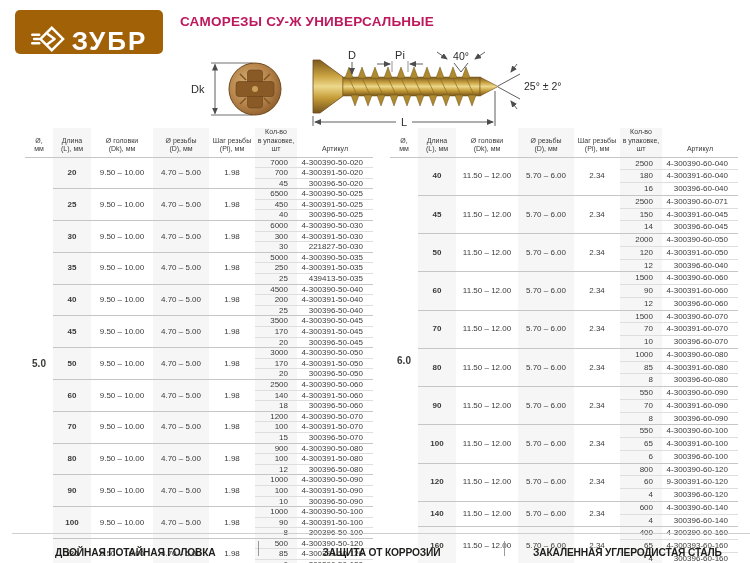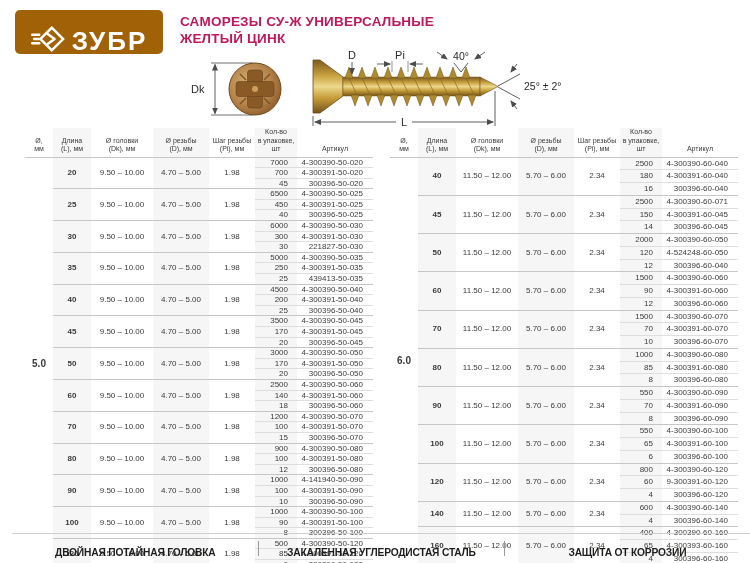--- a/index.html
+++ b/index.html
@@ -56,21 +56,20 @@
     <g transform="translate(22,15) rotate(45)">
       <rect x="-8.5" y="-8.5" width="17" height="17" fill="none" stroke="#fff" stroke-width="2.6"></rect>
     </g>
     <path d="M18 10 L25 15 L18 20" fill="none" stroke="#fff" stroke-width="2.6" stroke-linecap="round" stroke-linejoin="round"></path>
   </svg>
   <span class="brand">ЗУБР</span>
 </div>
 
 <div class="page-title">
   <div>САМОРЕЗЫ СУ-Ж УНИВЕРСАЛЬНЫЕ</div>
-  <div>ЖЕЛТЫЙ ЦИНК</div>
 </div>
 
 <svg class="diagram" width="392" height="90" viewBox="0 0 392 90">
   <defs>
     <linearGradient id="g" x1="0" y1="0" x2="0" y2="1">
       <stop offset="0" stop-color="#7c5a1e"></stop>
         <stop offset="0.3" stop-color="#caa341"></stop>
       <stop offset="0.5" stop-color="#ecd88b"></stop>
         <stop offset="0.72" stop-color="#c59c38"></stop>
       <stop offset="1" stop-color="#75541b"></stop>
@@ -376,21 +375,21 @@
         <tr>
           <td class="qty sub">12</td>
           <td class="art sub">300396-50-080</td>
         </tr>
         <tr class="gs">
           <td class="len" rowspan="3">90</td>
           <td class="rng" rowspan="3">9.50 – 10.00</td>
           <td class="rng" rowspan="3">4.70 – 5.00</td>
           <td class="rng" rowspan="3">1.98</td>
           <td class="qty">1000</td>
-          <td class="art">4-141940-50-090</td>
+          <td class="art">4-300390-50-090</td>
         </tr>
         <tr>
           <td class="qty sub">100</td>
           <td class="art sub">4-300391-50-090</td>
         </tr>
         <tr>
           <td class="qty sub">10</td>
           <td class="art sub">300396-50-090</td>
         </tr>
         <tr class="gs">
@@ -507,21 +506,21 @@
         <tr class="gs">
           <td class="len" rowspan="3">50</td>
           <td class="rng" rowspan="3">11.50 – 12.00</td>
           <td class="rng" rowspan="3">5.70 – 6.00</td>
           <td class="rng" rowspan="3">2.34</td>
           <td class="qty">2000</td>
           <td class="art">4-300390-60-050</td>
         </tr>
         <tr>
           <td class="qty sub">120</td>
-          <td class="art sub">4-524248-60-050</td>
+          <td class="art sub">4-300391-60-050</td>
         </tr>
         <tr>
           <td class="qty sub">12</td>
           <td class="art sub">300396-60-040</td>
         </tr>
         <tr class="gs">
           <td class="len" rowspan="3">60</td>
           <td class="rng" rowspan="3">11.50 – 12.00</td>
           <td class="rng" rowspan="3">5.70 – 6.00</td>
           <td class="rng" rowspan="3">2.34</td>
@@ -643,15 +642,15 @@
         <tr>
           <td class="qty sub">4</td>
           <td class="art sub">300396-60-160</td>
         </tr>
       </tbody>
     </table>
   </div>
 
 <div class="footer">
   <div class="footer-item"><span>ДВОЙНАЯ ПОТАЙНАЯ ГОЛОВКА</span></div>
+  <div class="footer-item"><span>ЗАЩИТА ОТ КОРРОЗИИ</span></div>
   <div class="footer-item"><span>ЗАКАЛЕННАЯ УГЛЕРОДИСТАЯ СТАЛЬ</span></div>
-  <div class="footer-item"><span>ЗАЩИТА ОТ КОРРОЗИИ</span></div>
 </div>
 
 </body></html>

